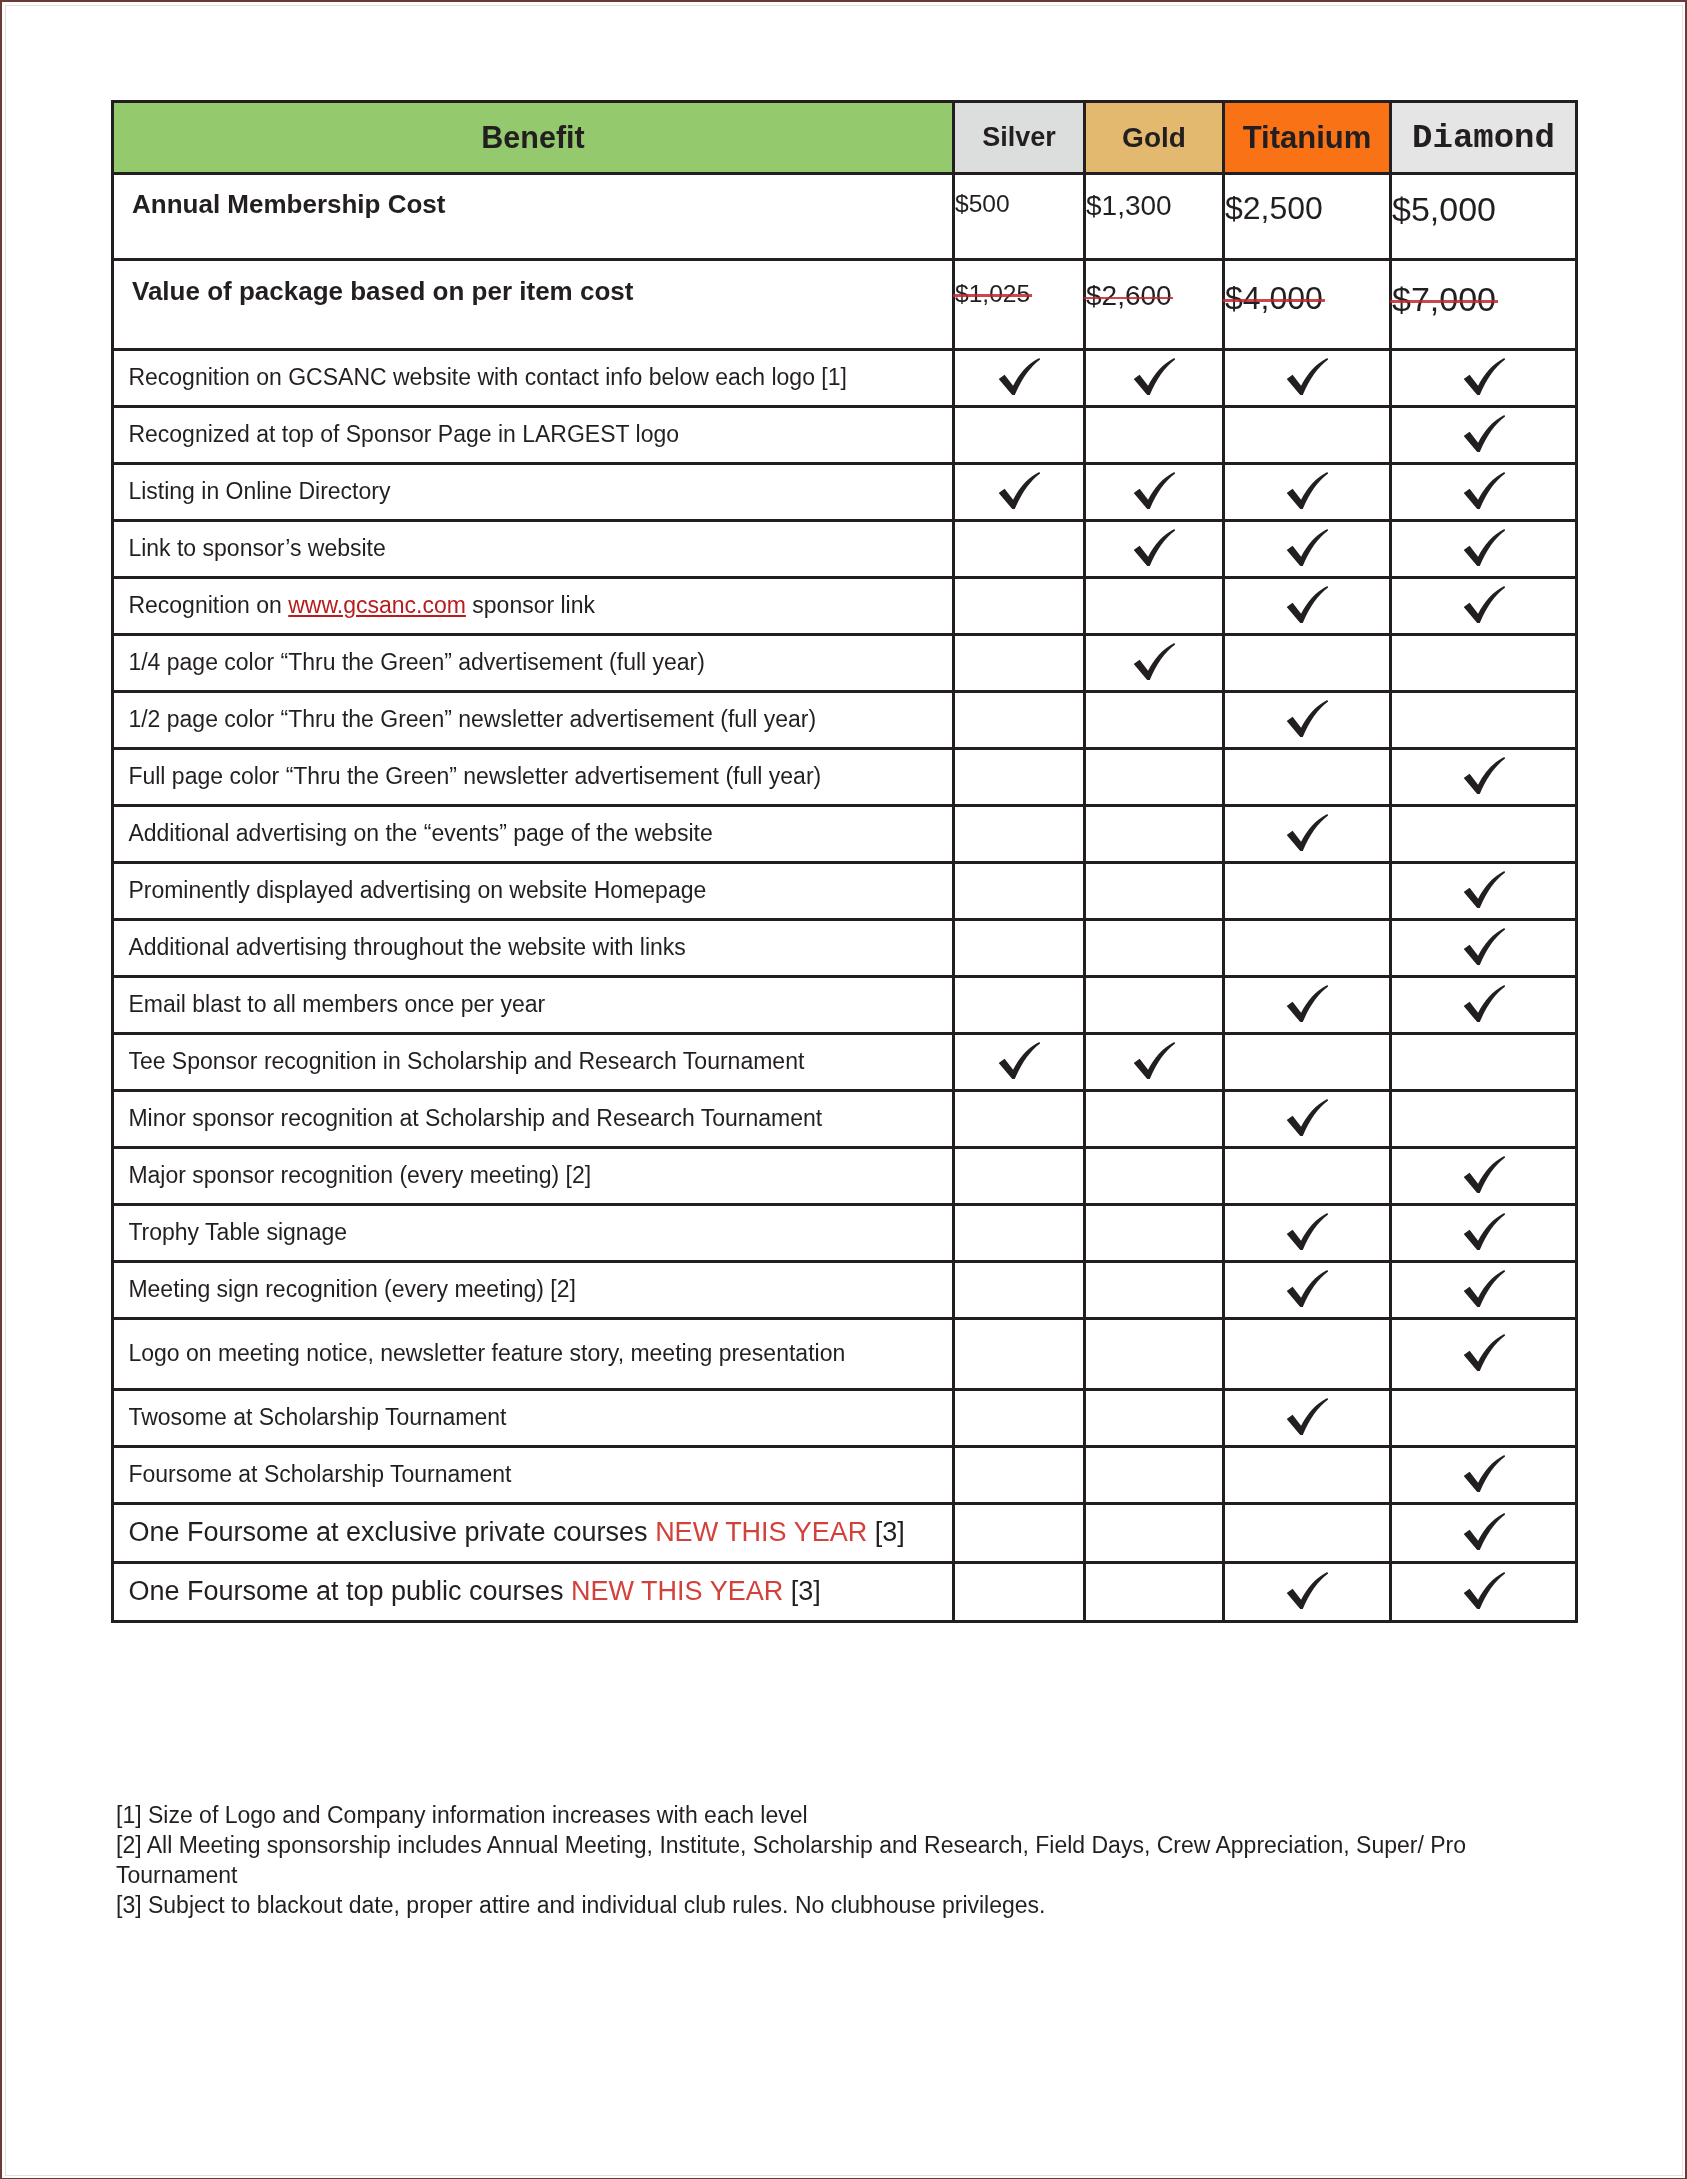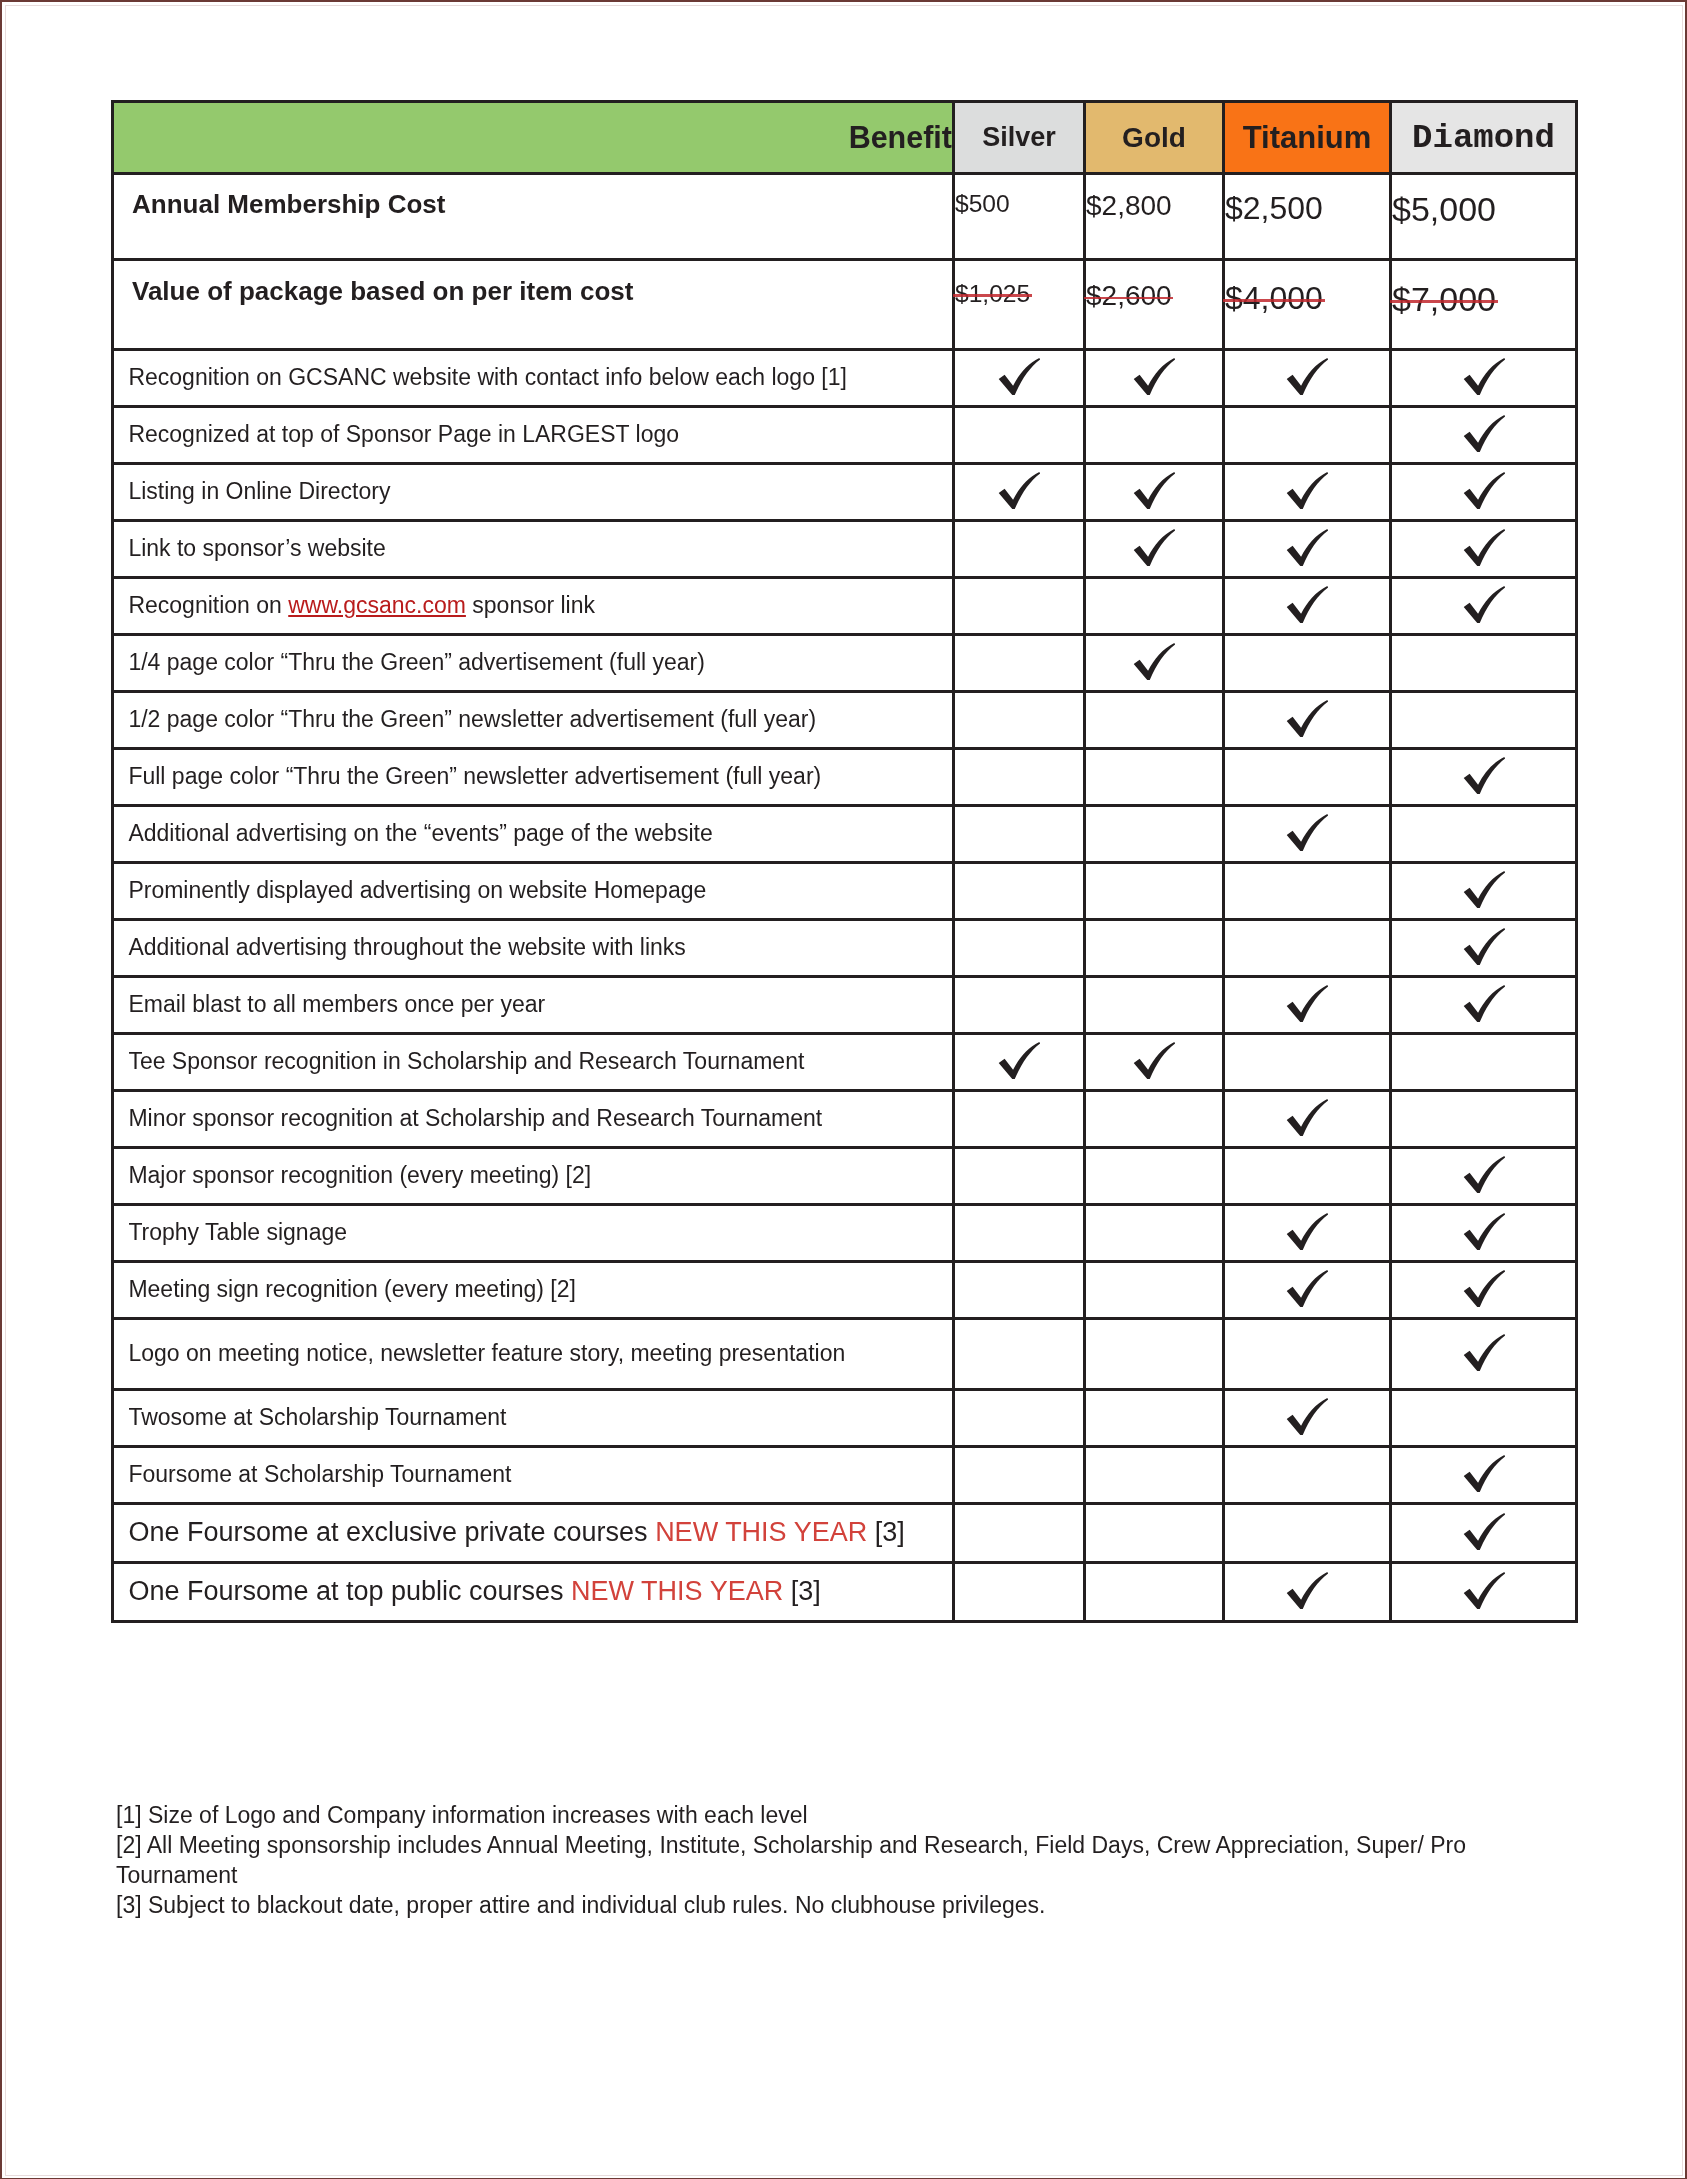--- a/index.html
+++ b/index.html
@@ -45,30 +45,30 @@
 <table class="grid">
   <colgroup>
     <col class="c-benefit">
       <col class="c-silver">
       <col class="c-gold">
       <col class="c-titanium">
       <col class="c-diamond">
   </colgroup>
   <tbody id="tbody">
     <tr class="head">
-      <th class="h-benefit" style="background: rgb(148, 201, 109); text-align: right;">Benefit</th>
+      <th class="h-benefit" style="background: rgb(148, 201, 109);">Benefit</th>
       <th class="h-silver" style="background: rgb(220, 221, 221);">Silver</th>
       <th class="h-gold" style="background: rgb(226, 185, 110);">Gold</th>
       <th class="h-titanium" style="background: #f97316;">Titanium</th>
       <th class="h-diamond" style="background: #e5e5e5; font-family: Liberation Mono, monospace;">Diamond</th>
     </tr>
     <tr class="cost">
       <td class="label">Annual Membership Cost</td>
       <td class="val v0">$500</td>
-      <td class="val v1">$2,800</td>
+      <td class="val v1">$1,300</td>
       <td class="val v2">$2,500</td>
       <td class="val v3">$5,000</td>
     </tr>
     <tr class="cost value">
       <td class="label">Value of package based on per item cost</td>
       <td class="val v0"><span class="strike">$1,025</span></td>
       <td class="val v1"><span class="strike">$2,600</span></td>
       <td class="val v2"><span class="strike">$4,000</span></td>
       <td class="val v3"><span class="strike">$7,000</span></td>
     </tr>

